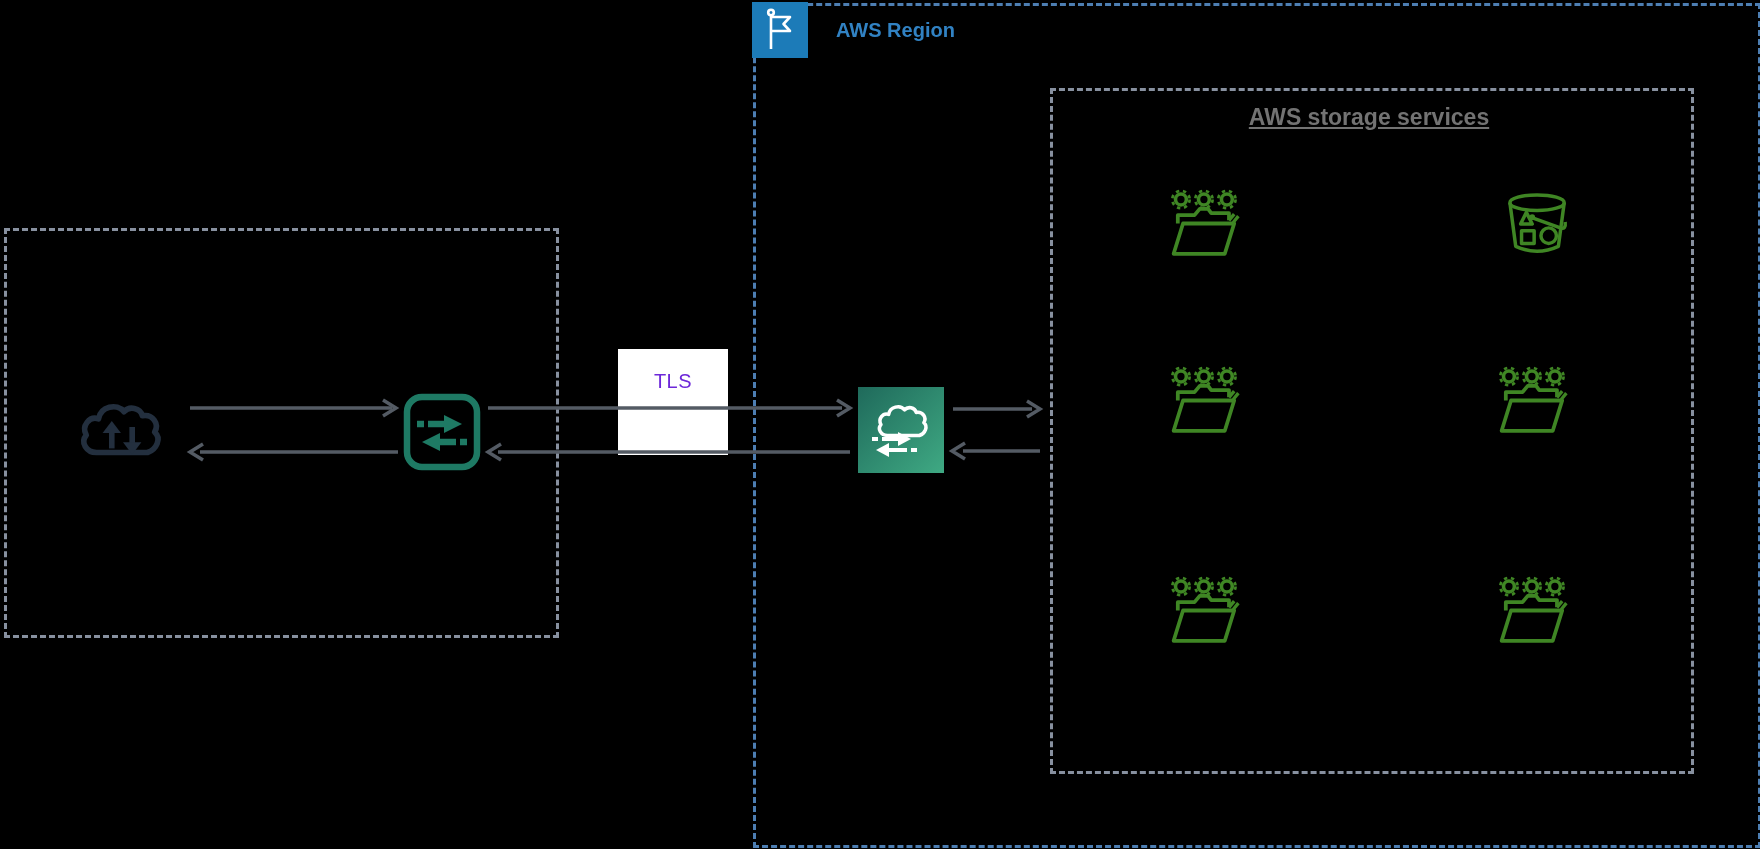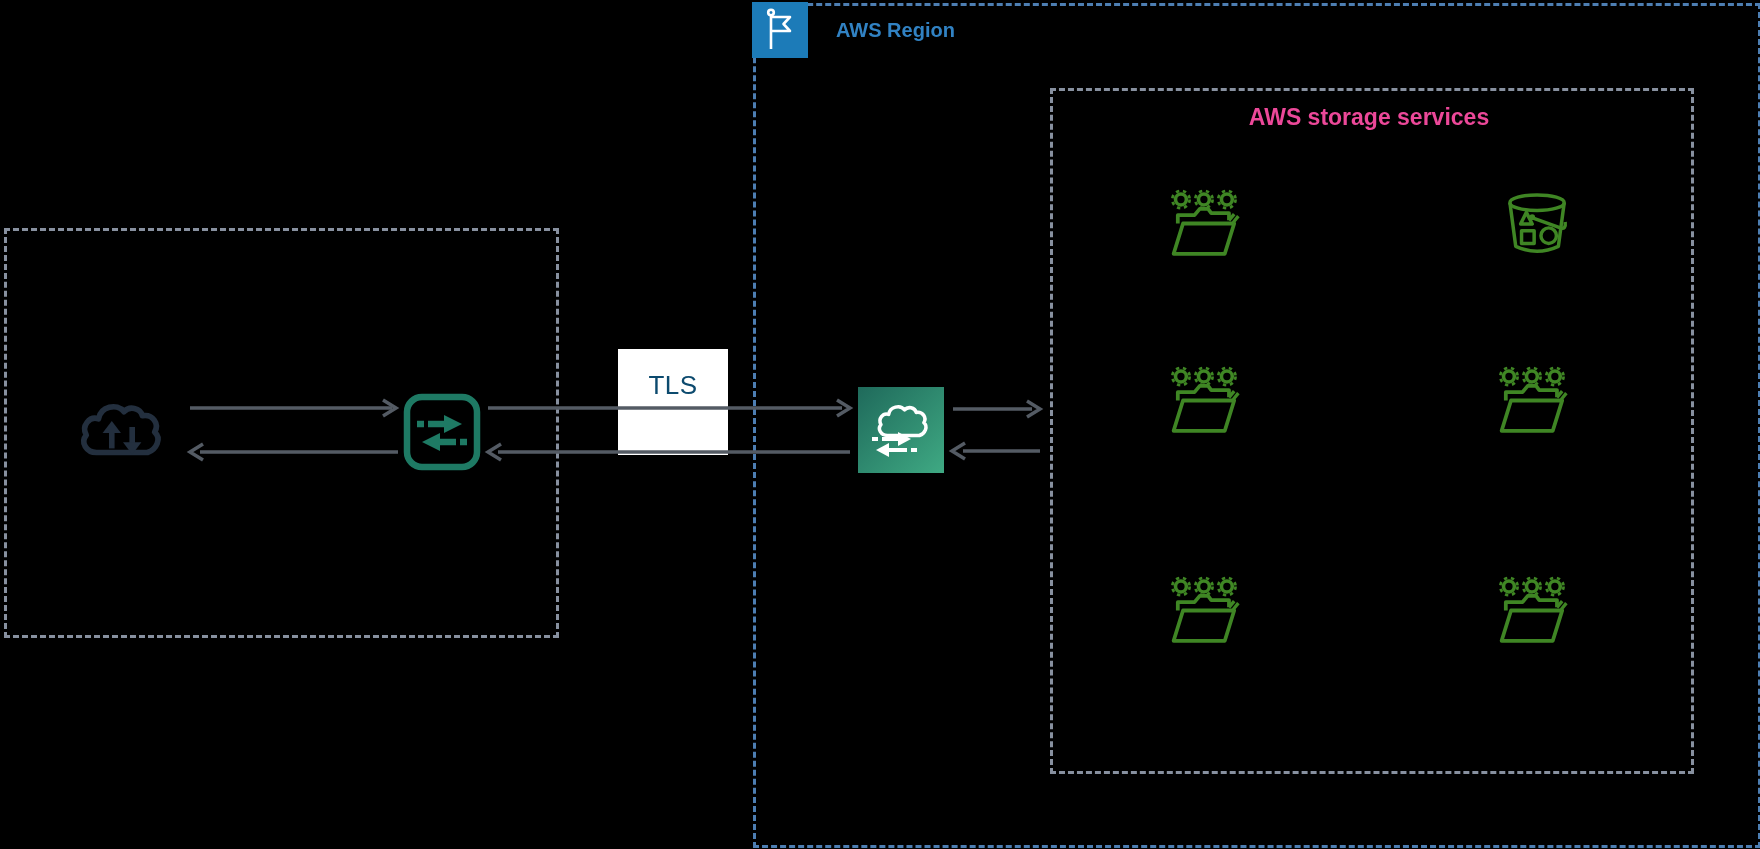--- a/index.html
+++ b/index.html
@@ -10,29 +10,29 @@
   }
   .group-box{position:absolute;border:3px dashed #87909F;background:transparent;}
   .region-box{position:absolute;border:3px dashed #4D7EB2;background:transparent;}
   .flag-square{position:absolute;left:752px;top:2px;width:56px;height:56px;background:#1C7BB8;}
   .region-label{
     position:absolute;left:836px;top:19px;
     font-size:20px;font-weight:bold;color:#3182C3;white-space:nowrap;
   }
   .storage-label{
     position:absolute;left:1050px;top:104px;width:638px;text-align:center;
-    font-size:23px;font-weight:bold;color:#ec4899;
+    font-size:23px;font-weight:bold;color:#737373;text-decoration:underline;
   }
   .tls-box{
     position:absolute;left:618px;top:349px;width:110px;height:106px;
     background:#FFFFFF;z-index:2;
   }
   .tls-box span{
     display:block;margin-top:21px;text-align:center;
-    font-size:26px;color:#0c4a6e;letter-spacing:0.5px;
+    font-size:20px;color:#6d28d9;letter-spacing:0.5px;
   }
   .arrow-layer{position:absolute;left:0;top:0;z-index:3;}
   .icon{position:absolute;z-index:4;}
 </style>
 </head>
 <body>
 
 <svg width="0" height="0" style="position:absolute" aria-hidden="true">
   <defs>
     <linearGradient id="tfGrad" x1="0" y1="0" x2="1" y2="1">

